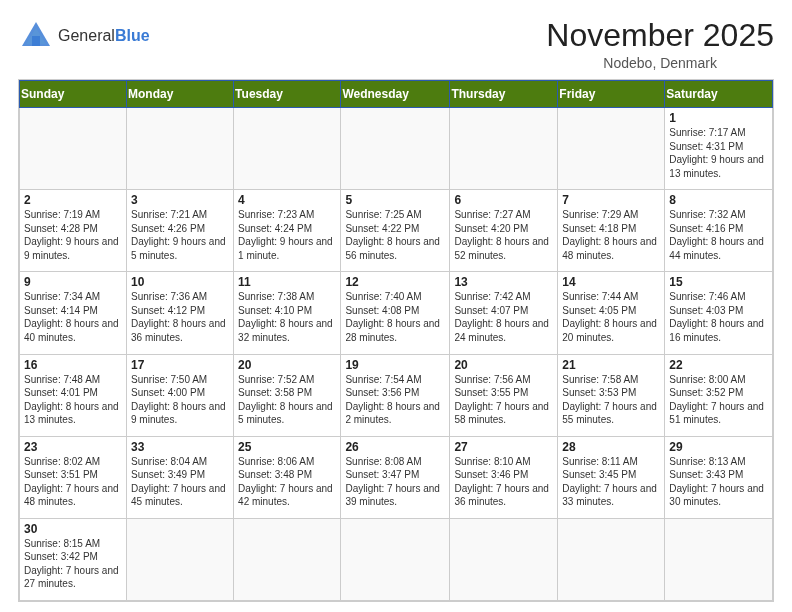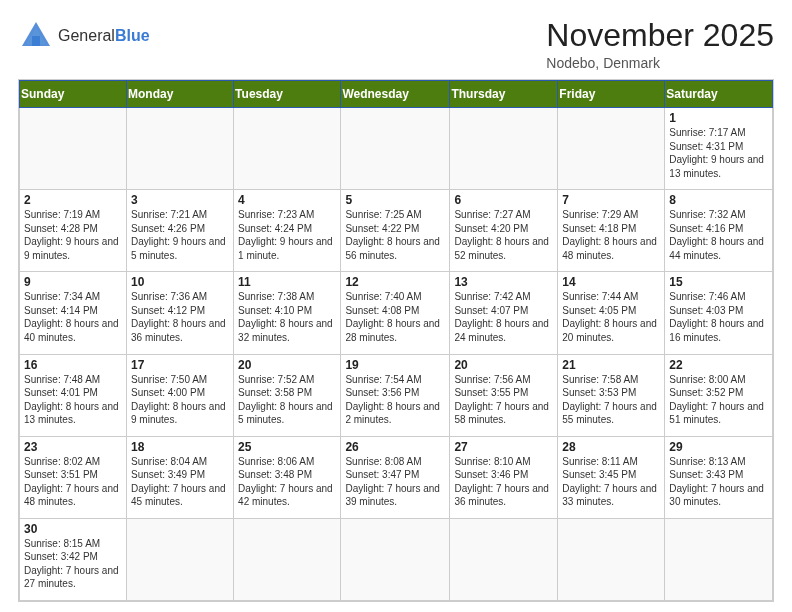--- a/index.html
+++ b/index.html
@@ -22,21 +22,21 @@
       justify-content: space-between;
       align-items: flex-start;
       margin-bottom: 8px;
     }
     .logo {
       display: flex;
       align-items: center;
       gap: 4px;
     }
     .title-block {
-      text-align: left;
+      text-align: center;
     }
     .main-title {
       font-size: 32px;
       font-weight: normal;
       color: #222;
       line-height: 1.1;
     }
     .subtitle {
       font-size: 14px;
       color: #555;
@@ -278,21 +278,21 @@
             </td>
           </tr>
           <tr>
             <td>
               <span class="day-number">23</span>
               <div class="day-info">Sunrise: 8:02 AM
 Sunset: 3:51 PM
 Daylight: 7 hours and 48 minutes.</div>
             </td>
             <td>
-              <span class="day-number">18</span>
+              <span class="day-number">33</span>
               <div class="day-info">Sunrise: 8:04 AM
 Sunset: 3:49 PM
 Daylight: 7 hours and 45 minutes.</div>
             </td>
             <td>
               <span class="day-number">25</span>
               <div class="day-info">Sunrise: 8:06 AM
 Sunset: 3:48 PM
 Daylight: 7 hours and 42 minutes.</div>
             </td>

